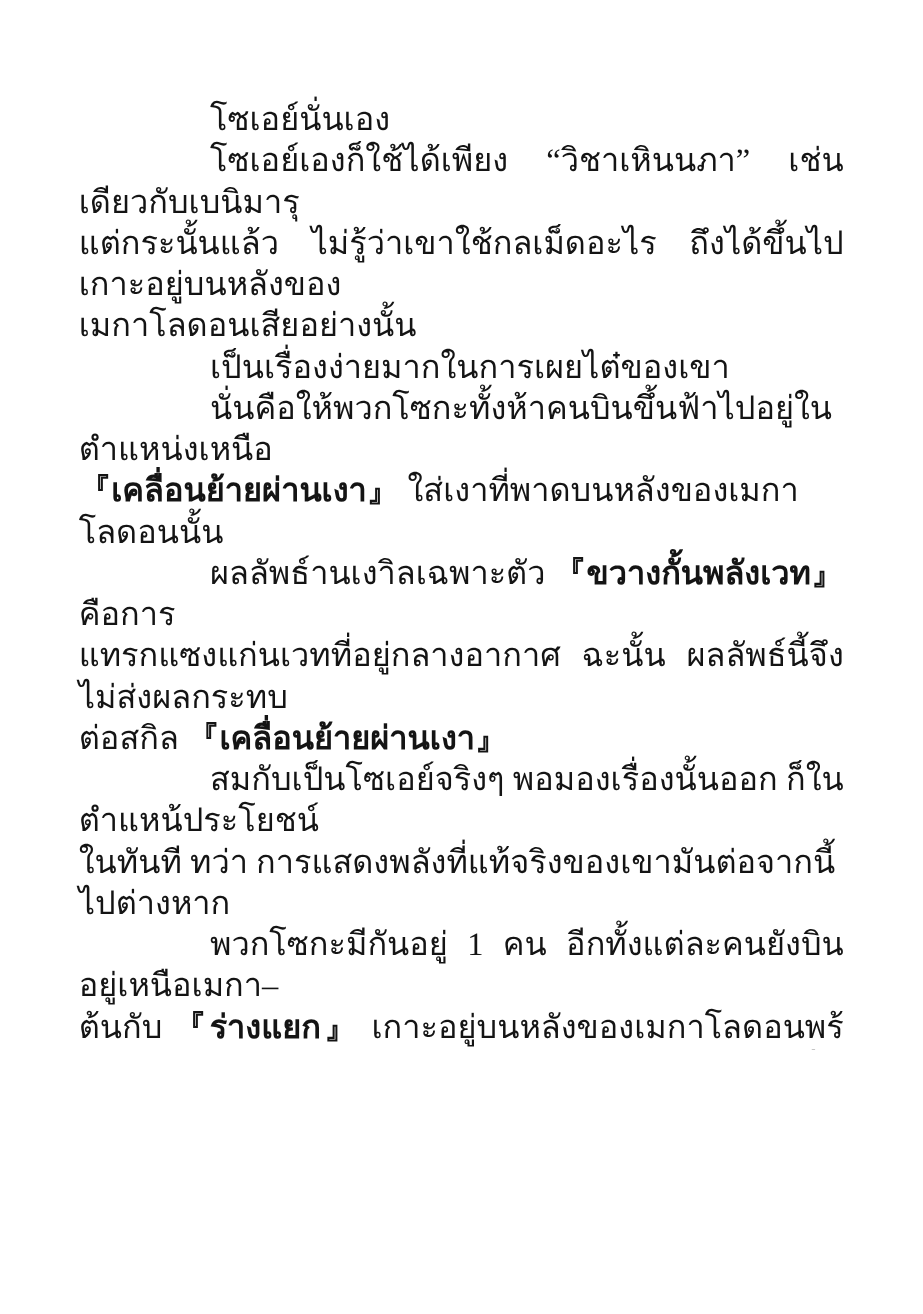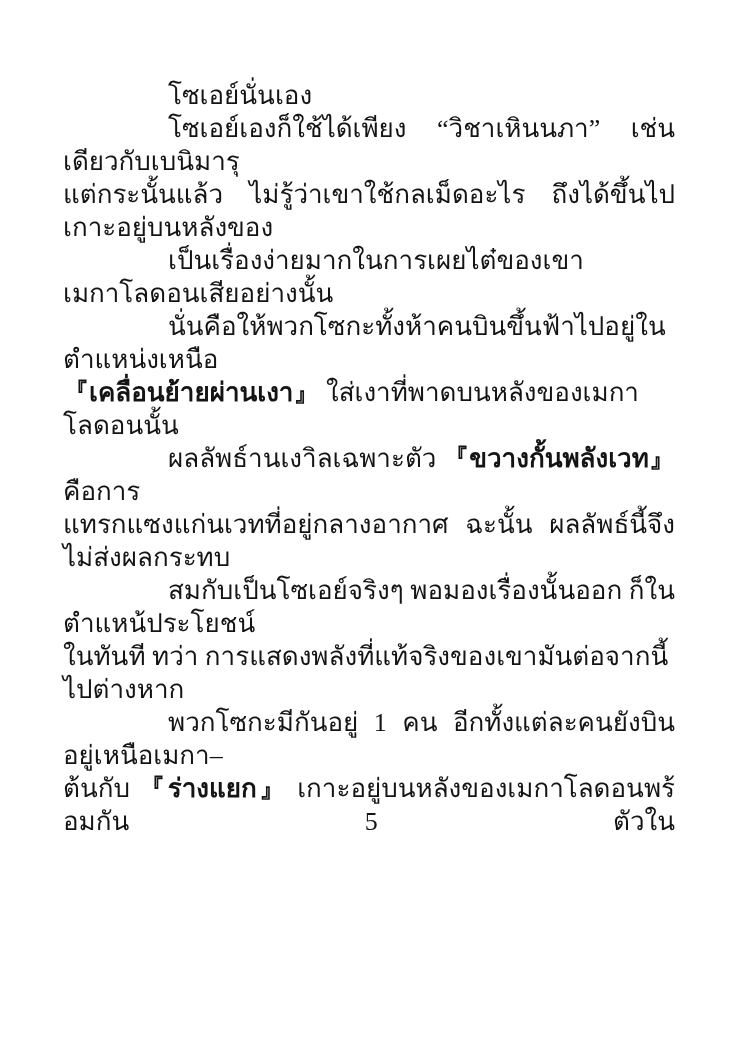--- a/index.html
+++ b/index.html
@@ -26,25 +26,26 @@
   .seg-bold { font-weight: bold; }
 </style>
 </head>
 <body>
 
 <div class="page">
   <div class="text-body">
       <div class="line indent"><span>โซเอย์นั่นเอง</span></div>
       <div class="line indent justify"><span>โซเอย์เองก็ใช้ได้เพียง “วิชาเหินนภา” เช่นเดียวกับเบนิมารุ</span></div>
       <div class="line justify"><span>แต่กระนั้นแล้ว ไม่รู้ว่าเขาใช้กลเม็ดอะไร ถึงได้ขึ้นไปเกาะอยู่บนหลังของ</span></div>
+      <div class="line"><span>เมกาโลดอนเสียอย่างนั้น</span></div>
       <div class="line indent"><span>เป็นเรื่องง่ายมากในการเผยไต๋ของเขา</span></div>
-      <div class="line"><span>เมกาโลดอนเสียอย่างนั้น</span></div>
       <div class="line indent justify"><span>นั่นคือให้พวกโซกะทั้งห้าคนบินขึ้นฟ้าไปอยู่ในตำแหน่งเหนือ</span></div>
       <div class="line"><span class="seg-bold">『เคลื่อนย้ายผ่านเงา』</span><span> ใส่เงาที่พาดบนหลังของเมกาโลดอนนั้น</span></div>
       <div class="line indent justify"><span>ผลลัพธ์านเงาิลเฉพาะตัว </span><span class="seg-bold">『ขวางกั้นพลังเวท』</span><span> คือการ</span></div>
       <div class="line justify"><span>แทรกแซงแก่นเวทที่อยู่กลางอากาศ ฉะนั้น ผลลัพธ์นี้จึงไม่ส่งผลกระทบ</span></div>
+      <div class="line"><span>ต่อสกิล </span><span class="seg-bold">『เคลื่อนย้ายผ่านเงา』</span></div>
       <div class="line indent justify"><span>สมกับเป็นโซเอย์จริงๆ พอมองเรื่องนั้นออก ก็ในตำแหน้ประโยชน์</span></div>
       <div class="line"><span>ในทันที ทว่า การแสดงพลังที่แท้จริงของเขามันต่อจากนี้ไปต่างหาก</span></div>
       <div class="line indent justify"><span>พวกโซกะมีกันอยู่ 1 คน อีกทั้งแต่ละคนยังบินอยู่เหนือเมกา–</span></div>
       <div class="line justify"><span>ต้นกับ </span><span class="seg-bold">『ร่างแยก』</span><span> เกาะอยู่บนหลังของเมกาโลดอนพร้อมกัน 5 ตัวใน</span></div>
     </div>
 
 </div>
 
 </body></html>

